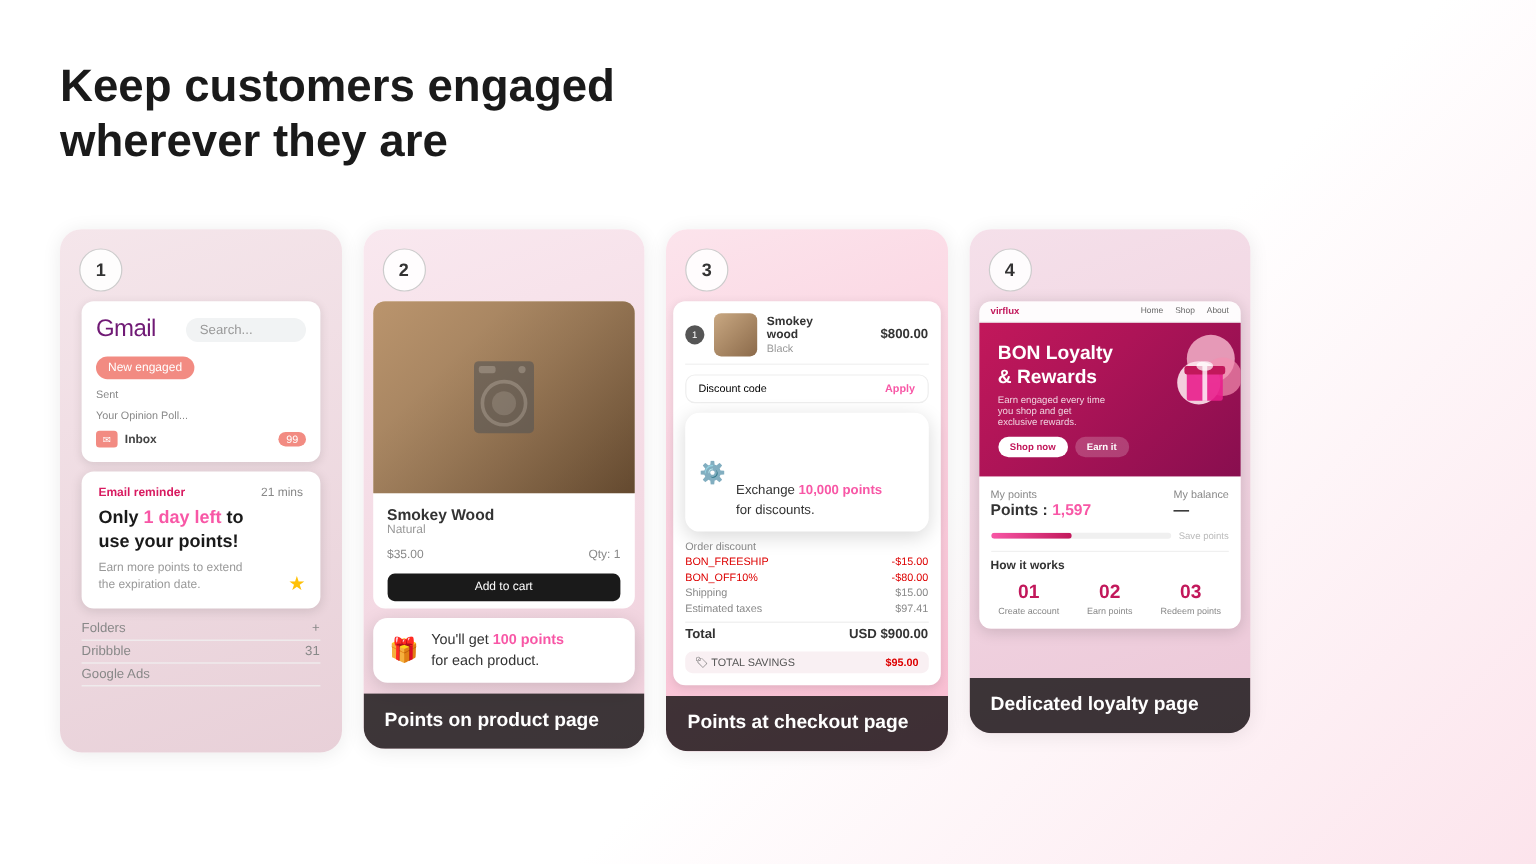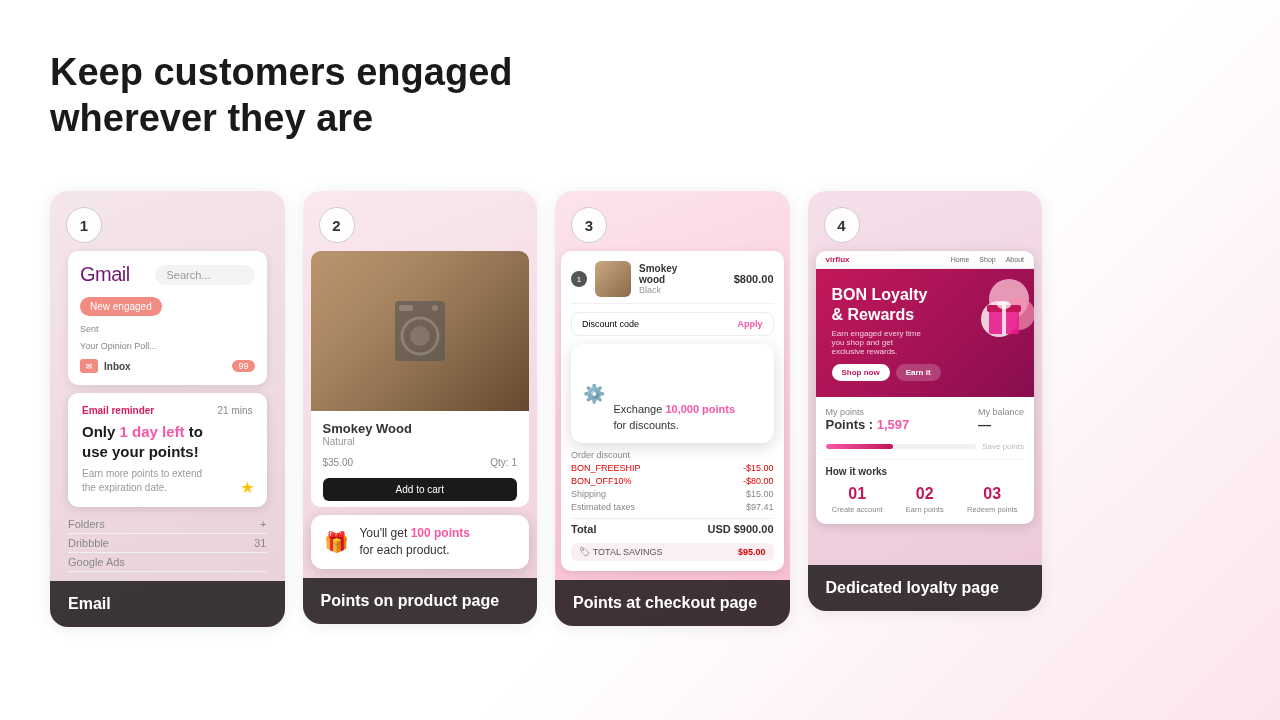--- a/index.html
+++ b/index.html
@@ -585,21 +585,20 @@
           </div>
           <div class="gmail-label-row">
             <span>Dribbble</span>
               <span>31</span>
           </div>
           <div class="gmail-label-row">
             <span>Google Ads</span>
           </div>
         </div>
       </div>
-      <div class="card-label">Email</div>
     </div>
 
     <div class="card card-2">
       <div class="card-number">2</div>
       <div class="card-2-content">
         <div class="product-page-mockup">
 
           <div class="product-img">
             <div class="product-img-overlay"></div>
 

